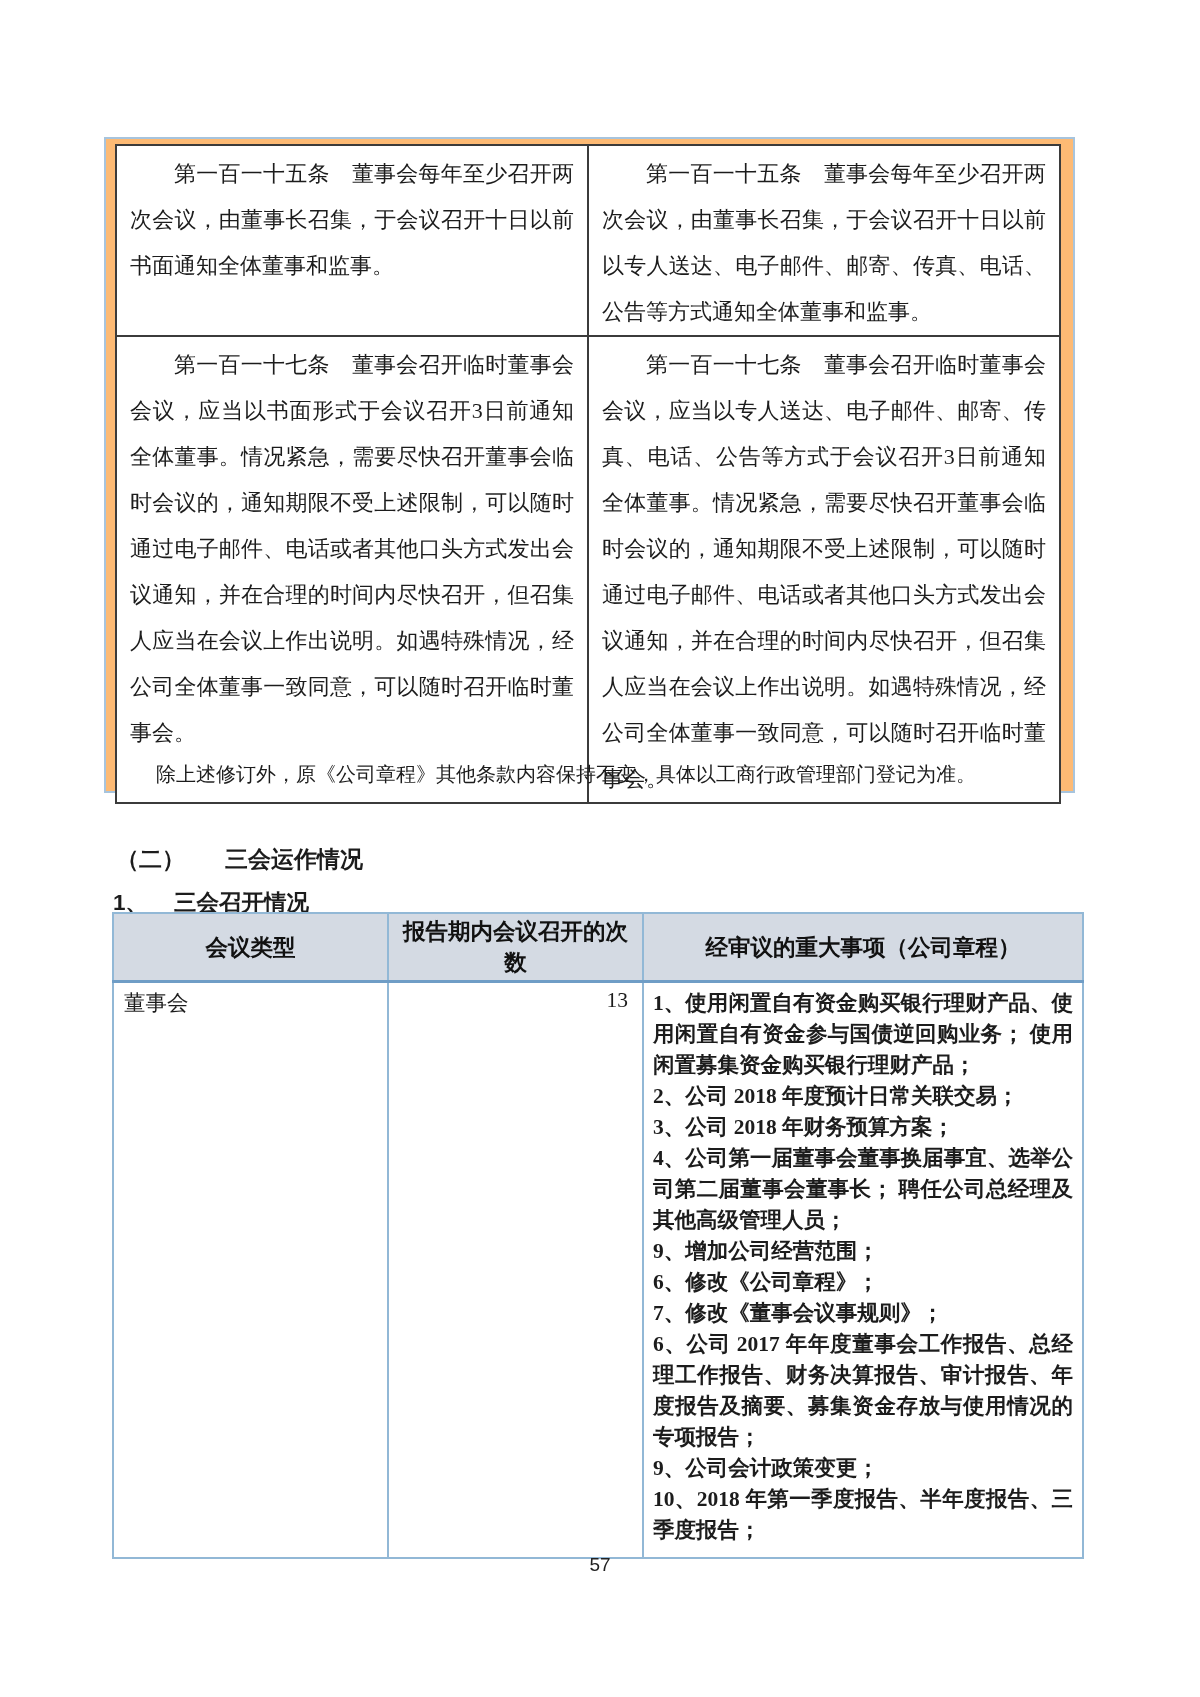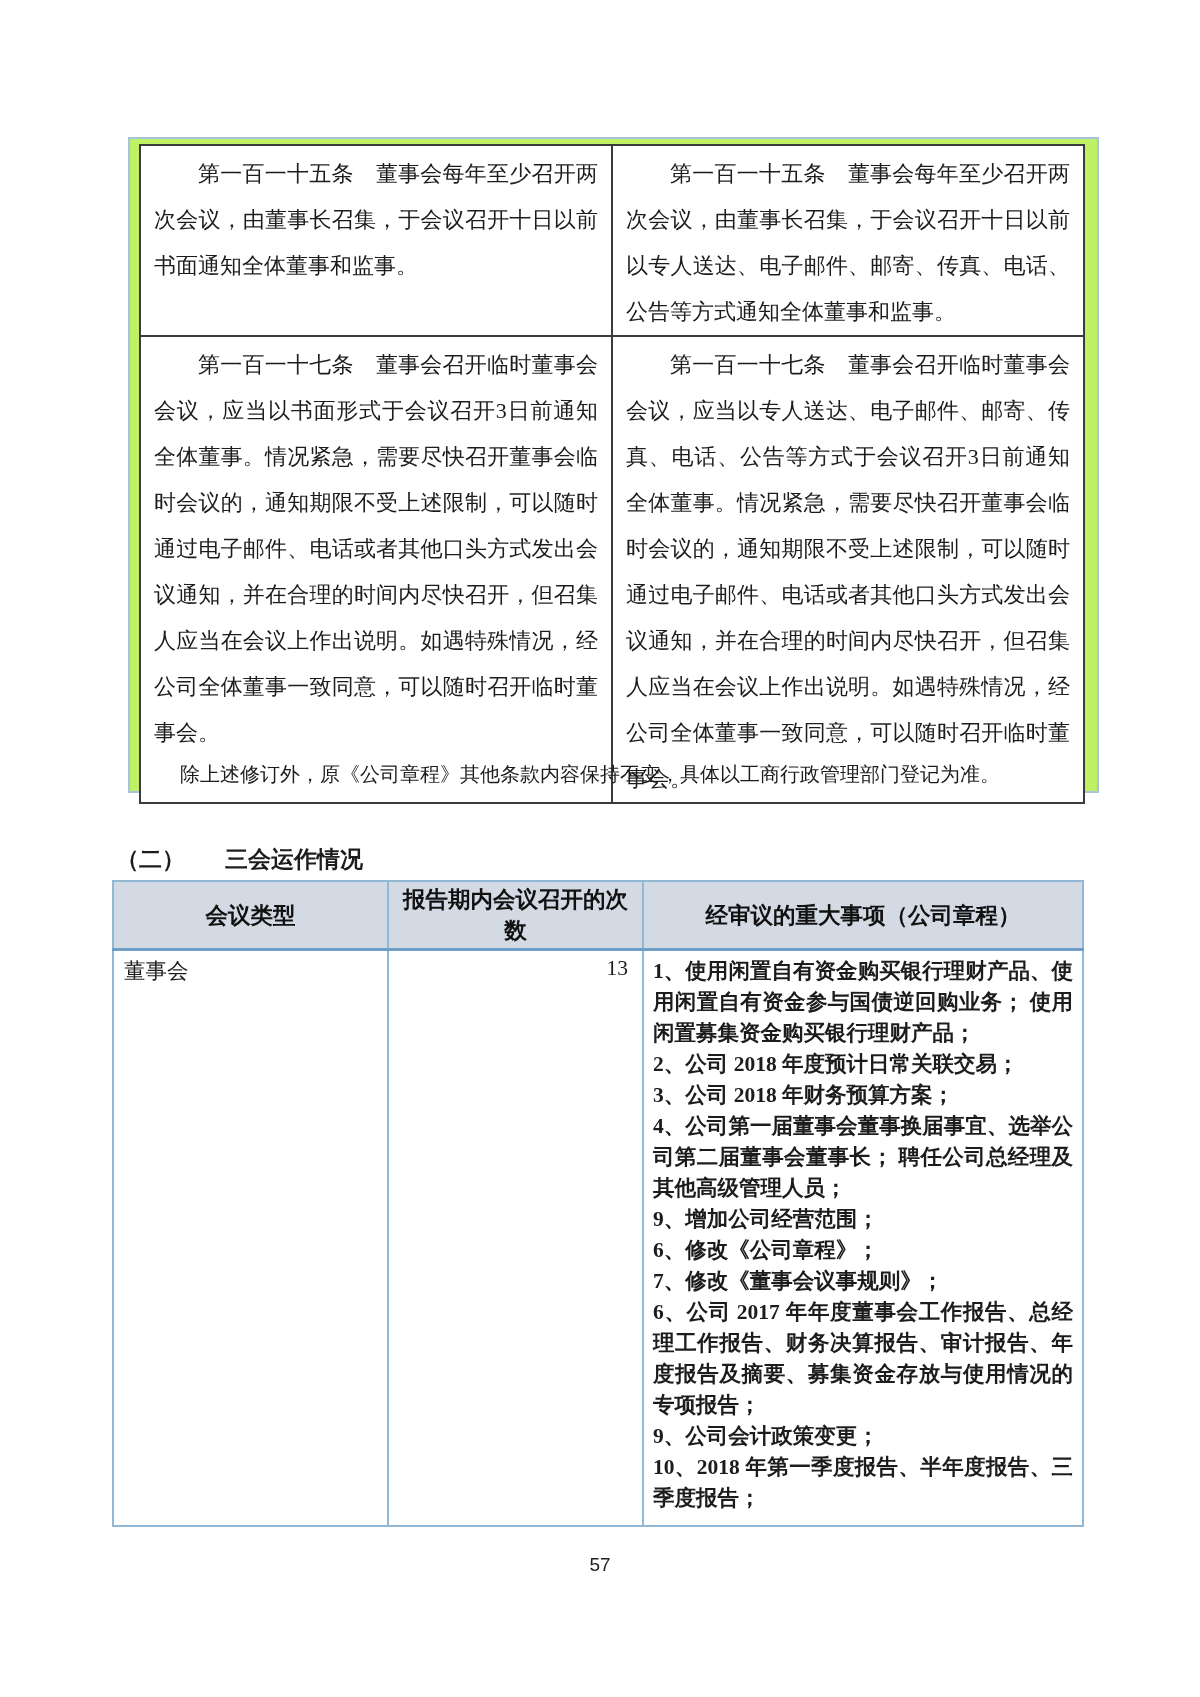--- a/index.html
+++ b/index.html
@@ -1,35 +1,35 @@
 <!DOCTYPE html>
 <html><head>
 <meta charset="utf-8">
 <style>
   html,body{margin:0;padding:0;background:#ffffff;}
   body{font-family:"Liberation Serif","DejaVu Serif",serif;color:#1c1c1c;}
   .page{position:relative;width:1200px;height:1697px;background:#ffffff;overflow:hidden;}
 
   
-  .amend-box{position:absolute;left:128px;top:137px;width:967px;height:652px;border:2px solid #a7c4dd;background:#bef264;}
+  .amend-box{position:absolute;left:104px;top:137px;width:967px;height:652px;border:2px solid #a7c4dd;background:#fdba74;}
   .amend-table{position:absolute;left:9px;top:5px;width:946px;border-collapse:collapse;table-layout:fixed;}
   .amend-table td{border:2px solid #3b3b3b;vertical-align:top;padding:5px 13px 0 13px;background:#ffffff;}
   .amend-row-1 td{height:166px;}
   .amend-row-2 td{height:437px;}
   .law-text{margin:0;font-size:22px;line-height:46px;text-align:justify;text-indent:2em;}
   .amend-note{position:absolute;left:10px;top:623px;width:1104px;font-size:20px;line-height:28px;text-indent:2em;font-family:Liberation Mono, monospace;}
 
   
   .sec-heading{position:absolute;left:116px;top:845px;display:flex;gap:40px;
     font-family:"Liberation Sans","DejaVu Sans",sans-serif;font-weight:bold;font-size:23px;line-height:28px;}
   .sub-heading{position:absolute;left:113px;top:889px;display:flex;gap:26px;
     font-family:"Liberation Sans","DejaVu Sans",sans-serif;font-weight:bold;font-size:22.5px;line-height:28px;}
 
   
-  .meet-table{position:absolute;left:112px;top:880px;width:970px;border-collapse:collapse;table-layout:fixed;}
+  .meet-table{position:absolute;left:112px;top:912px;width:970px;border-collapse:collapse;table-layout:fixed;}
   .meet-table th{background:#d4dae3;border:2px solid #92b8d6;border-bottom:3px solid #6f9dc6;
     font-family:"Liberation Sans","DejaVu Sans",sans-serif;font-weight:bold;font-size:22.5px;
     height:34px;padding:2px 4px;text-align:center;color:#111;}
   .meet-table td{border:2px solid #92b8d6;vertical-align:top;font-size:21.5px;background:#ffffff;margin-top:48px;}
   .col-type{width:275px;}
   .col-count{width:255px;}
   .col-matters{width:440px;}
   td.cell-type{padding:5px 10px;height:564px;}
   td.cell-count{padding:5px 14px;text-align:right;}
   td.cell-matters{padding:5px 9px;}

